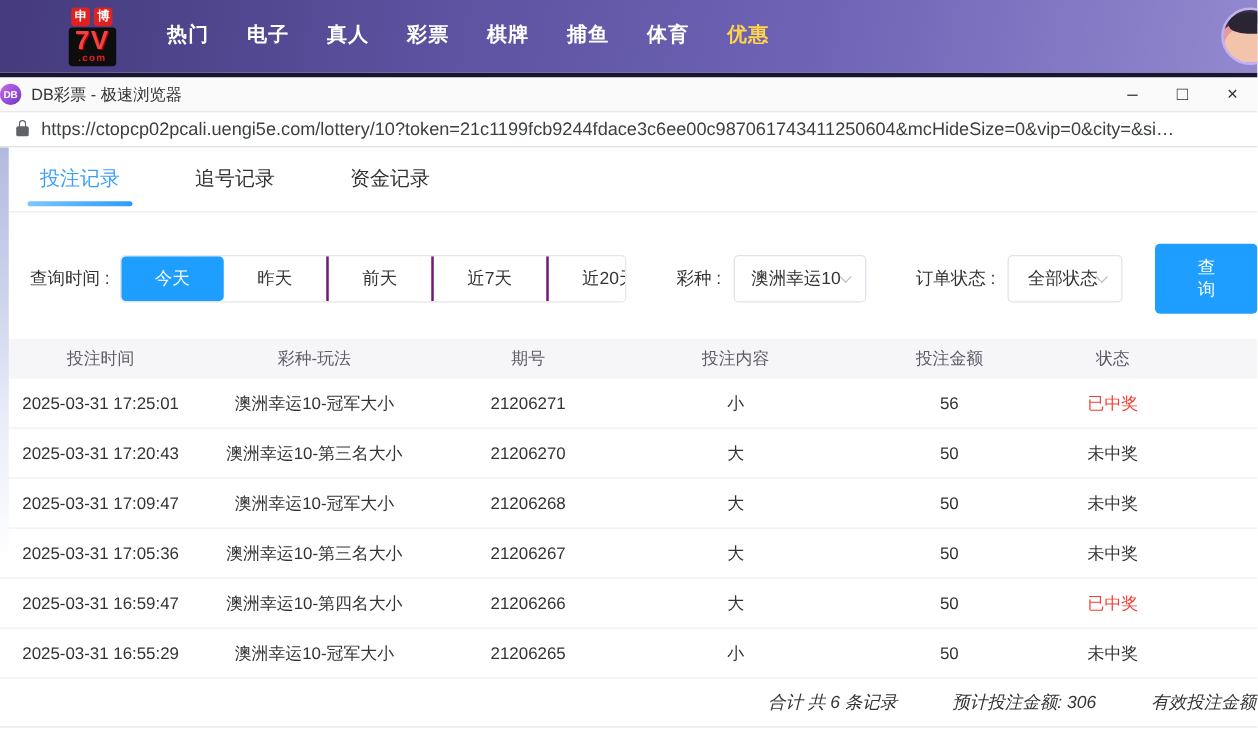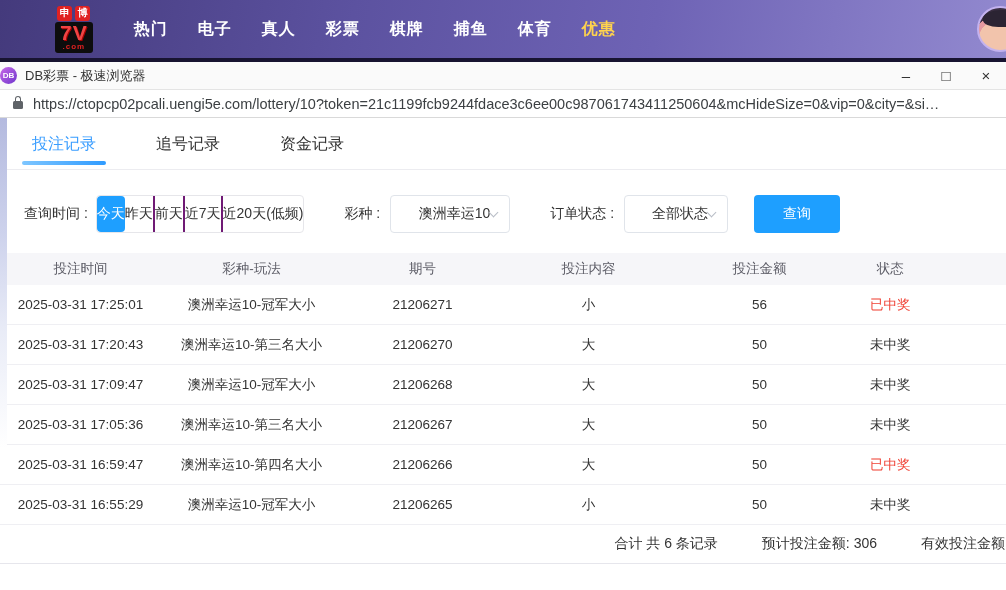--- a/index.html
+++ b/index.html
@@ -59,21 +59,21 @@
   .tab { font-size:16px; color:#333; position:relative; margin-right:48px; padding:0 6px;
     line-height:52px; cursor:pointer; }
   .tab.active { color:#3b9eff; }
   .tab.active::after { content:''; position:absolute; left:-4px; right:-4px; bottom:5px; height:4px;
     border-radius:3px; background:linear-gradient(90deg,#7ec6ff,#2f9bff); }
 
   .filters { display:flex; align-items:center; padding:25px 0 20px 24px; font-size:14px; color:#333; }
   .filter-label { white-space:nowrap; }
   .date-group { display:flex; border:1px solid #e6e6ea; border-radius:4px; overflow:hidden;
     margin-left:8px; background:#fff; }
-  .date-opt { padding:9px 0; color:#333; cursor:pointer; white-space:nowrap; }
+  .date-opt { padding:9px 27px; color:#333; cursor:pointer; white-space:nowrap; }
   .date-opt + .date-opt { border-left:2px solid #701a75; }
   .date-opt.active { background:#1e9fff; color:#fff; border-radius:4px; }
   .date-opt.active + .date-opt { border-left:none; }
   .sel-label { margin-left:40px; white-space:nowrap; }
   .select-box { display:flex; align-items:center; justify-content:flex-end;
     border:1px solid #e0e4ea; border-radius:4px; padding:9px 12px; margin-left:10px; cursor:pointer;
     background:#fff; color:#333; }
   .select-box.wide { width:120px; }
   .select-box.narrow { width:104px; }
   .chevron-down { width:7px; height:7px; border-right:1.5px solid #b8bdc6;
@@ -81,21 +81,21 @@
   .search-btn { margin-left:26px; background:#1e9fff; color:#fff; border:none; border-radius:4px;
     padding:10px 29px; font-size:14px; cursor:pointer; }
 
   .grid6 { display:grid; grid-template-columns:16% 18% 16% 17% 17% 9%; align-items:center; }
   .thead { height:32px; background:#f6f6f9; color:#5c5c66; font-size:13.5px; }
   .tcell { text-align:center; white-space:nowrap; overflow:hidden; }
   .trow { height:40px; border-bottom:1px solid #efeff3; font-size:13.5px; color:#333; }
   .trow .win { color:#f04134; }
 
   .summary { display:flex; justify-content:flex-end; align-items:center; height:39px;
-    border-bottom:1px solid #e6e6ec; font-size:14px; color:#333; }
+    border-bottom:1px solid #e6e6ec; font-size:14px; color:#333;font-style:italic; }
   .summary-item { margin-left:44px; white-space:nowrap; }
   .summary-item:last-child { margin-right:1px; }
 </style>
 </head>
 <body>
 
 <div class="topnav">
   <div class="logo">
     <div class="logo-badges">
       <span class="logo-badge">申</span>

